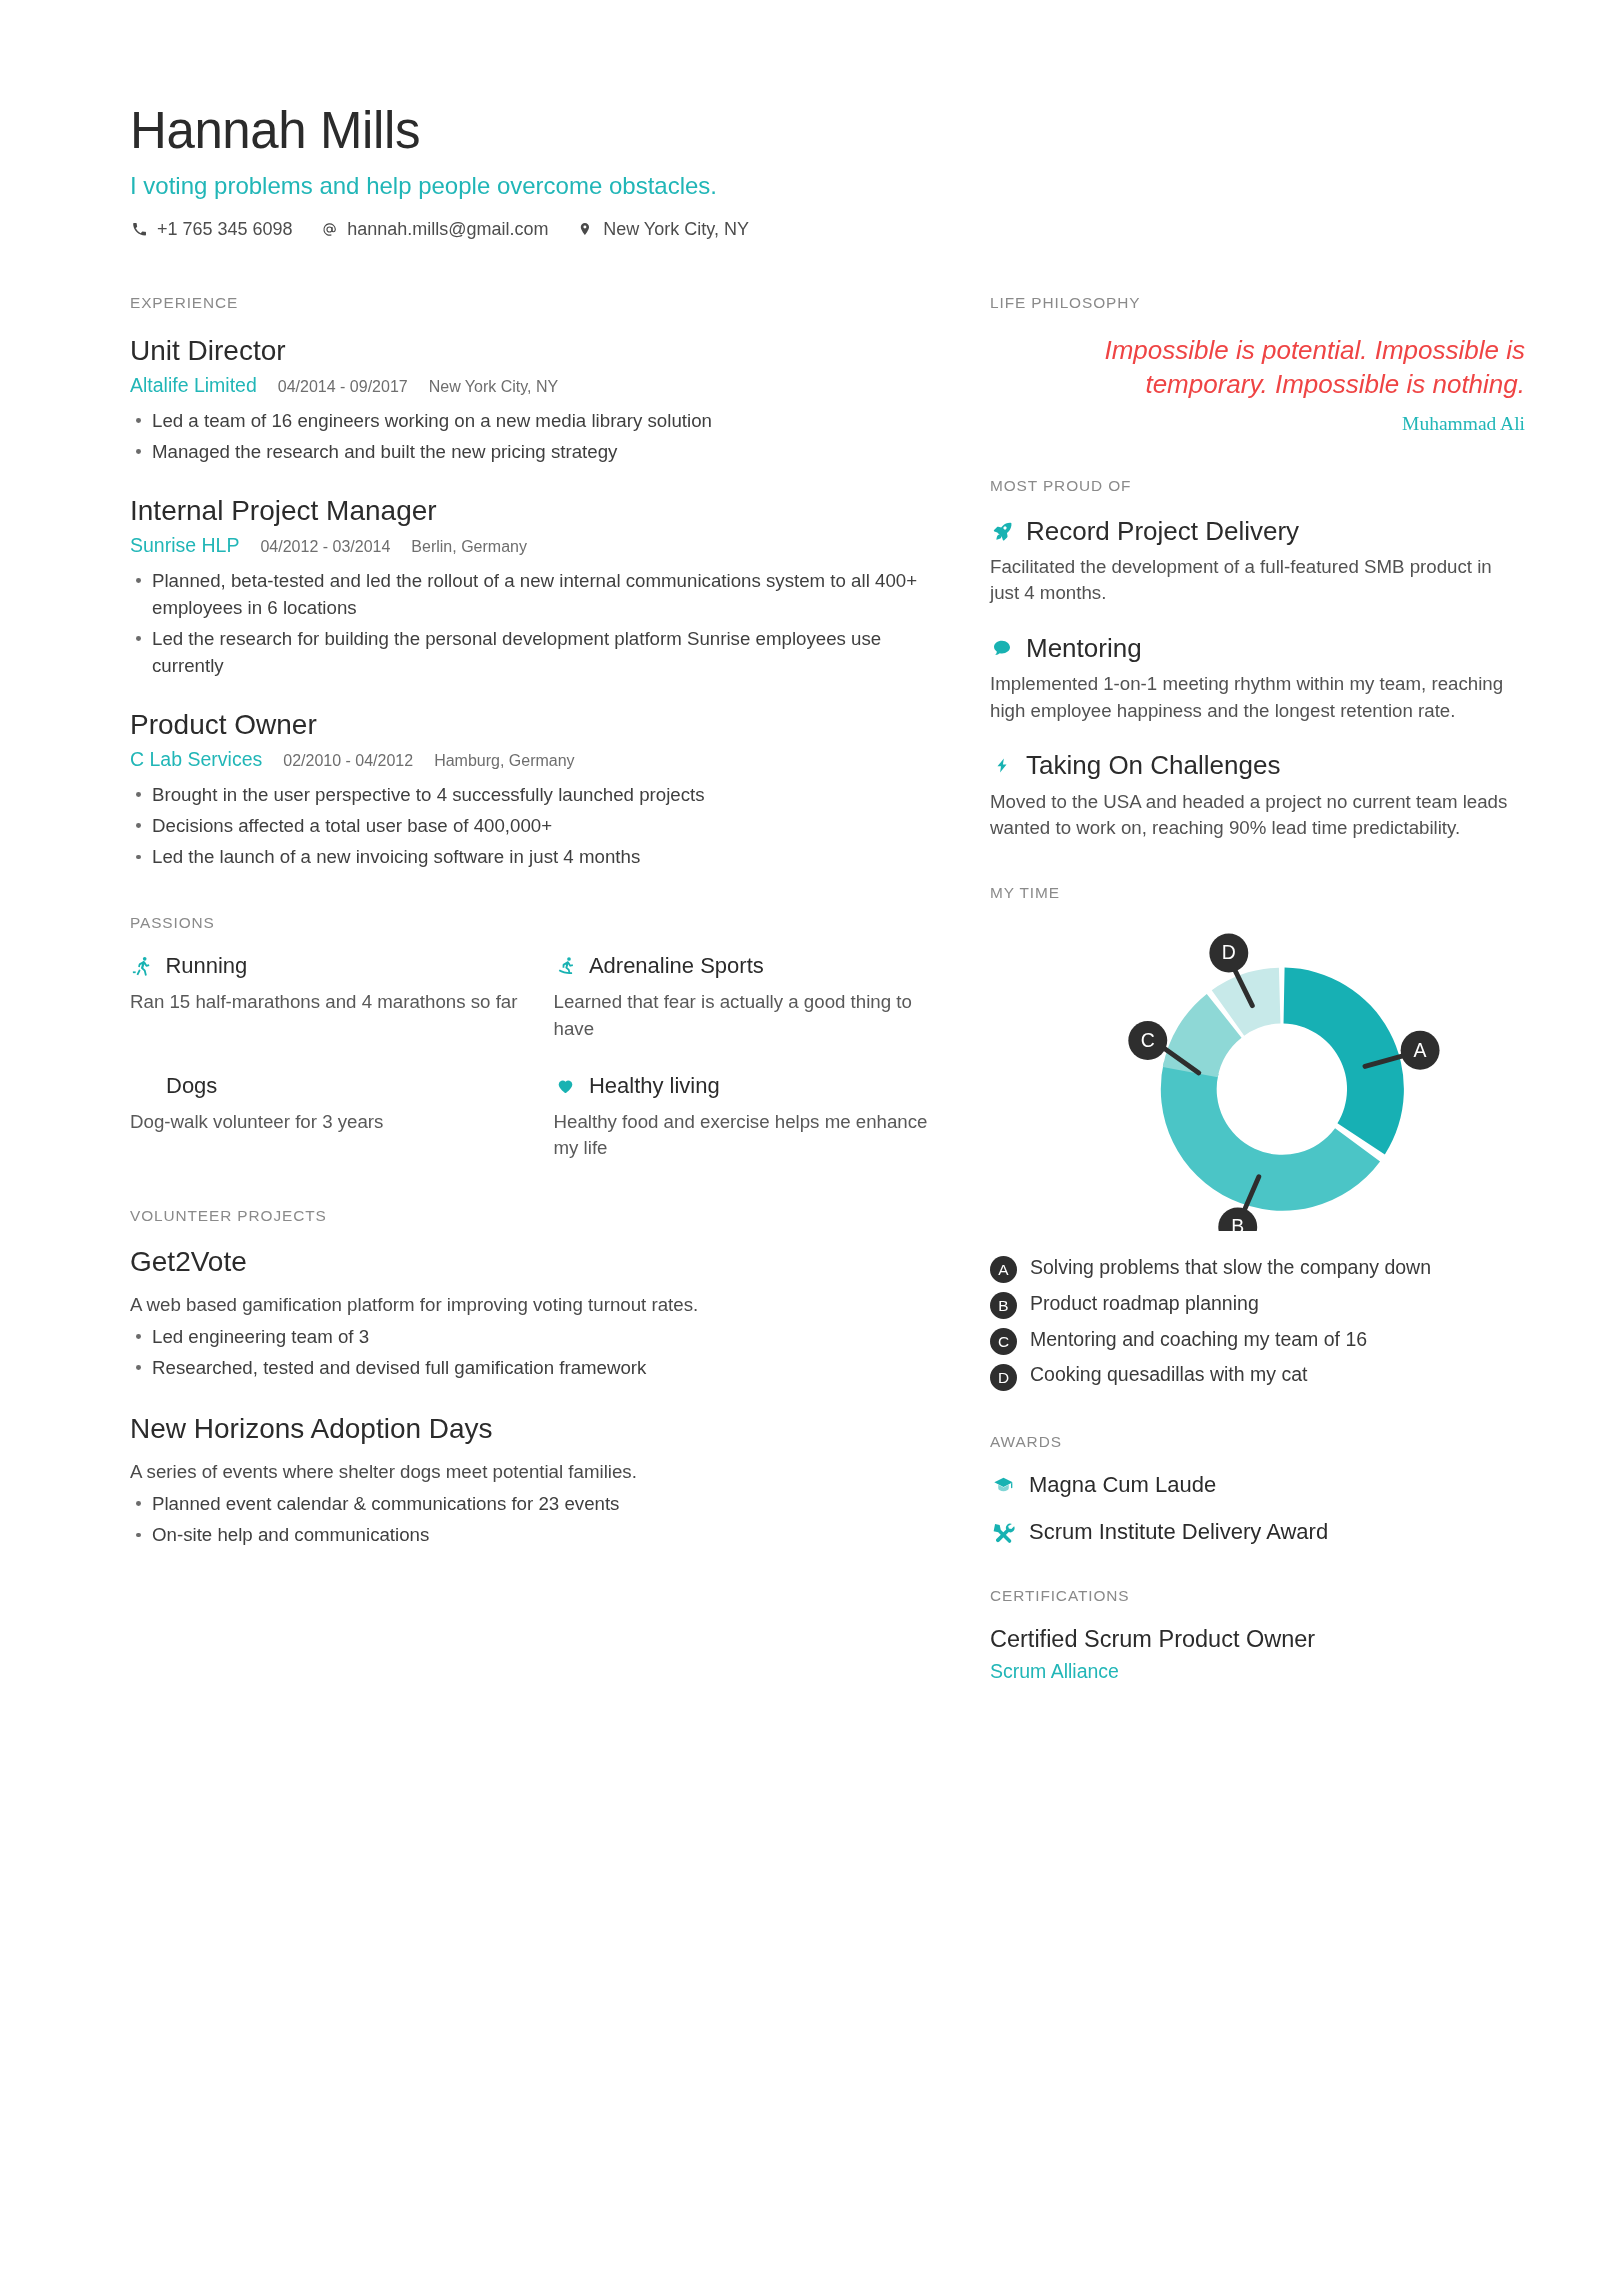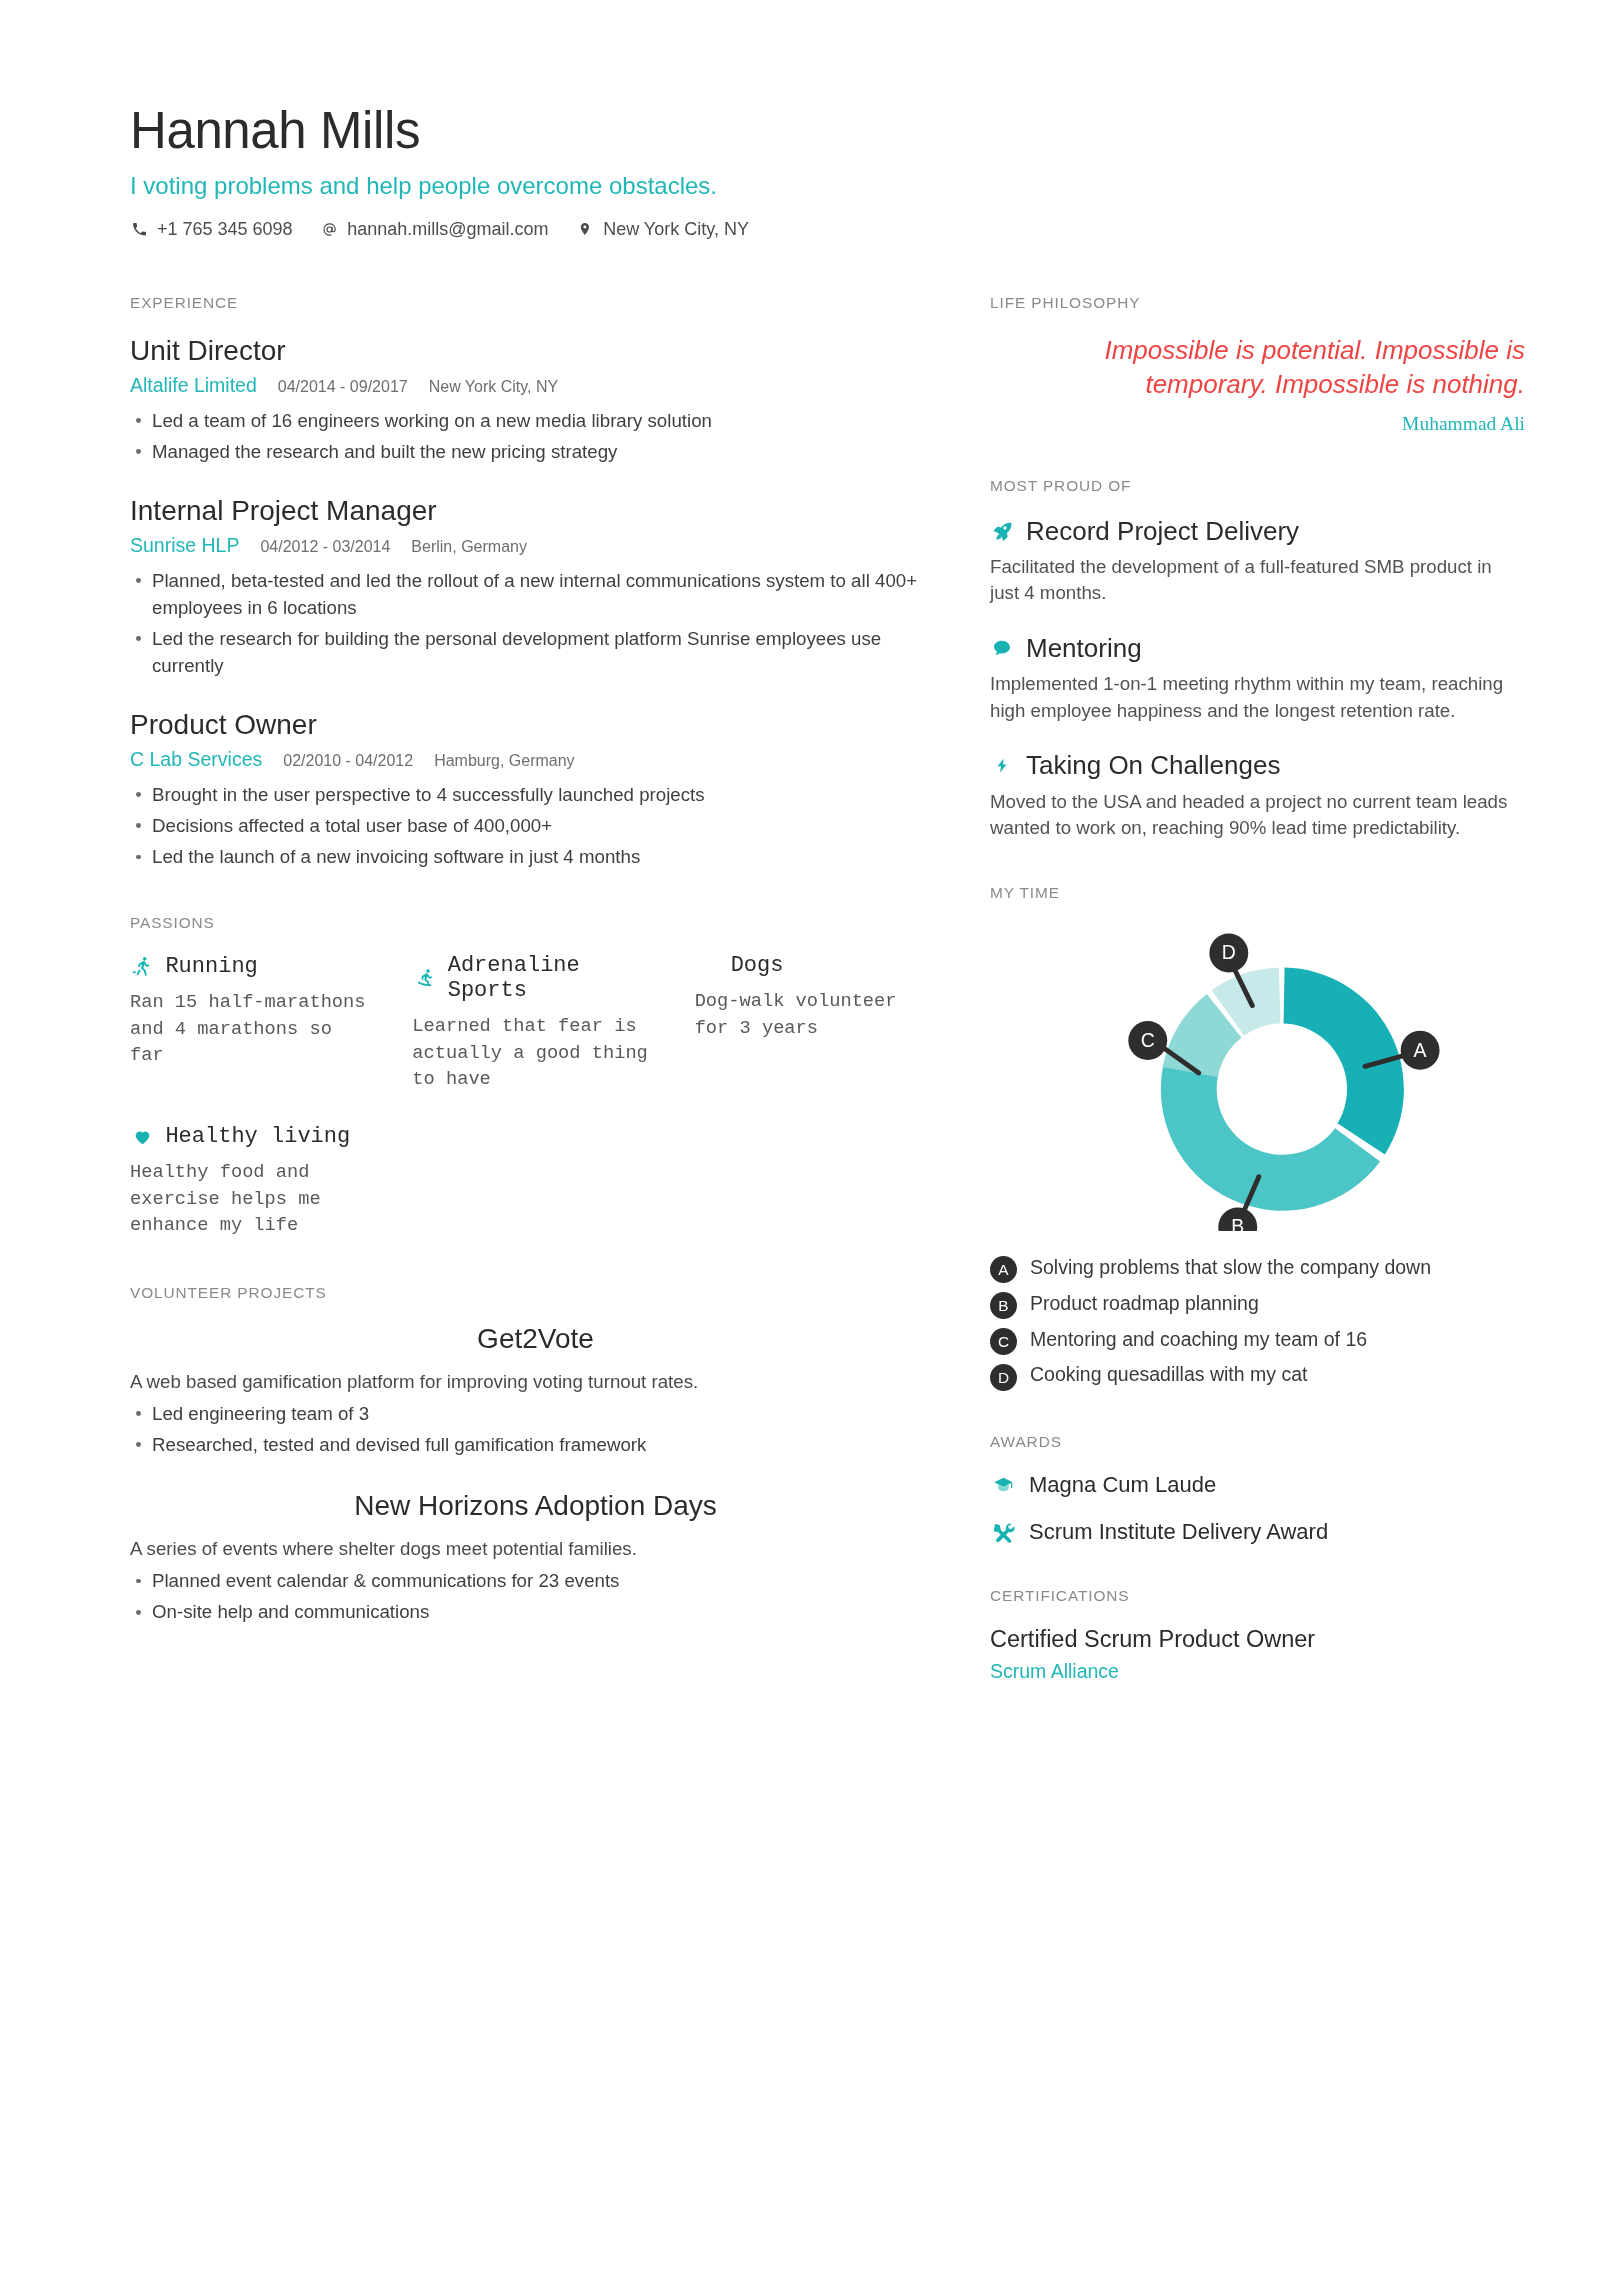--- a/index.html
+++ b/index.html
@@ -157,25 +157,24 @@
     font-weight: 700;
     color: #2b2b2b;
     background: #fff;
     line-height: 1.2;
     white-space: nowrap;
   }
 
   
   .passions-grid {
     display: grid;
-    grid-template-columns: 1fr 1fr 1fr;
+    grid-template-columns: 1fr 1fr;
     column-gap: 36px;
     row-gap: 31px;
     max-width: 811px;
-    font-family: Liberation Mono, monospace;
   }
   .passion-head {
     display: flex;
     align-items: center;
     gap: 11.4px;
     margin-bottom: 9.7px;
   }
   .passion-icon {
     width: 24px;
     height: 26px;
@@ -196,21 +195,20 @@
     line-height: 1.42;
     color: #595959;
   }
 
   
   .proj-title {
     font-size: 28px;
     font-weight: 400;
     color: #2b2b2b;
     margin-bottom: 13px;
-    text-align: center;
   }
   .proj-desc {
     font-size: 18.7px;
     color: #4a4a4a;
     line-height: 1.45;
     margin-bottom: 4.9px;
   }
   .proj { margin-bottom: 32px; }
   .proj:last-child { margin-bottom: 0; }
 

